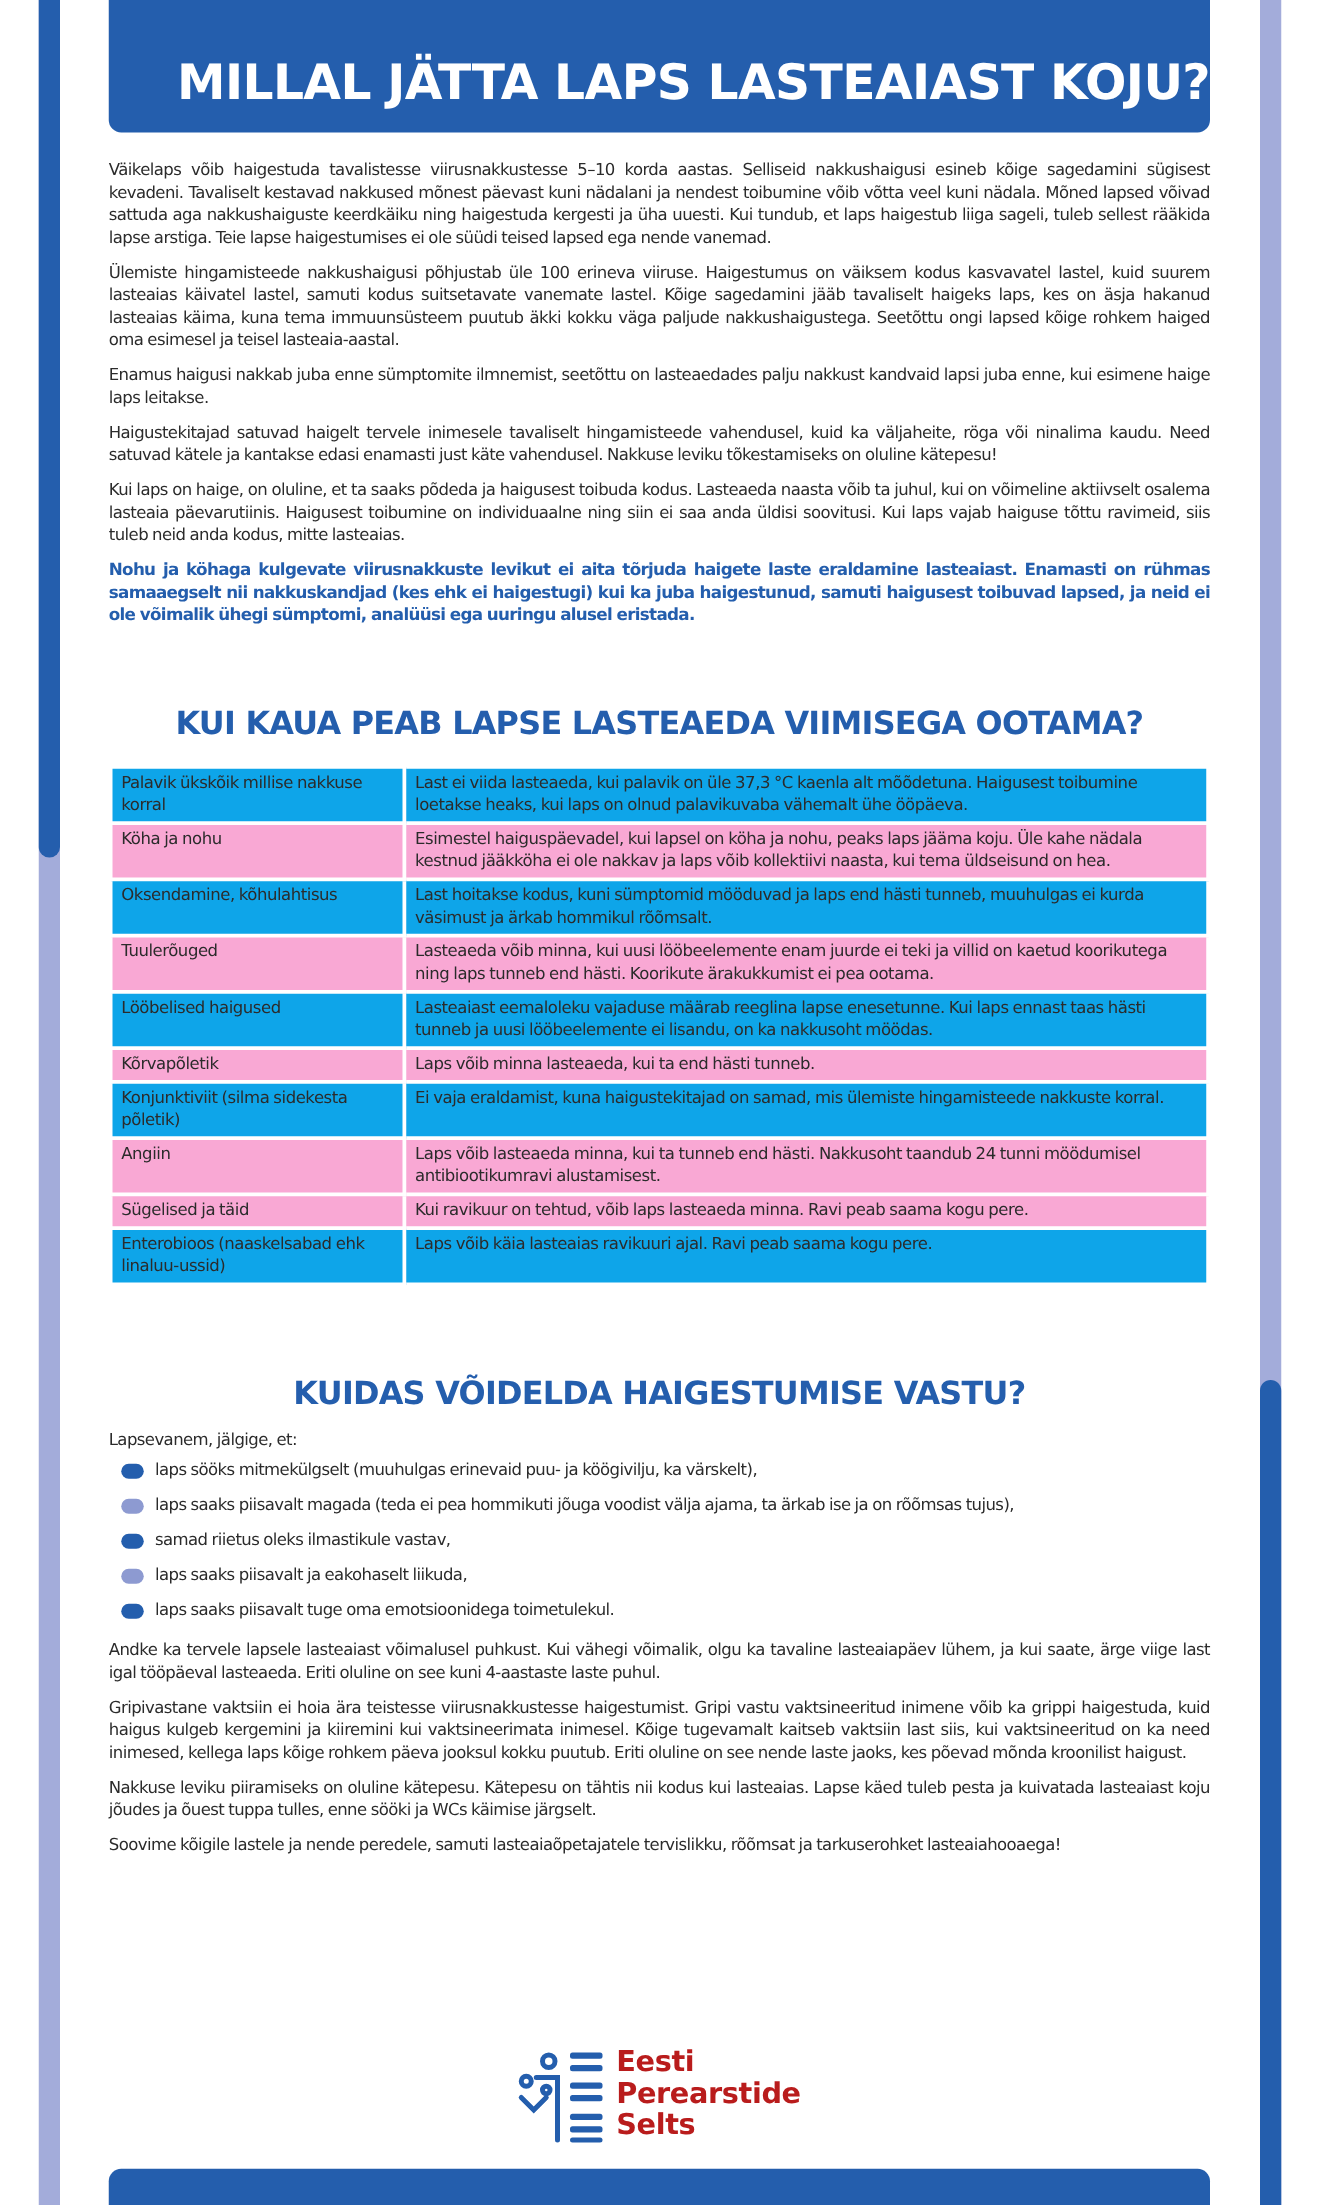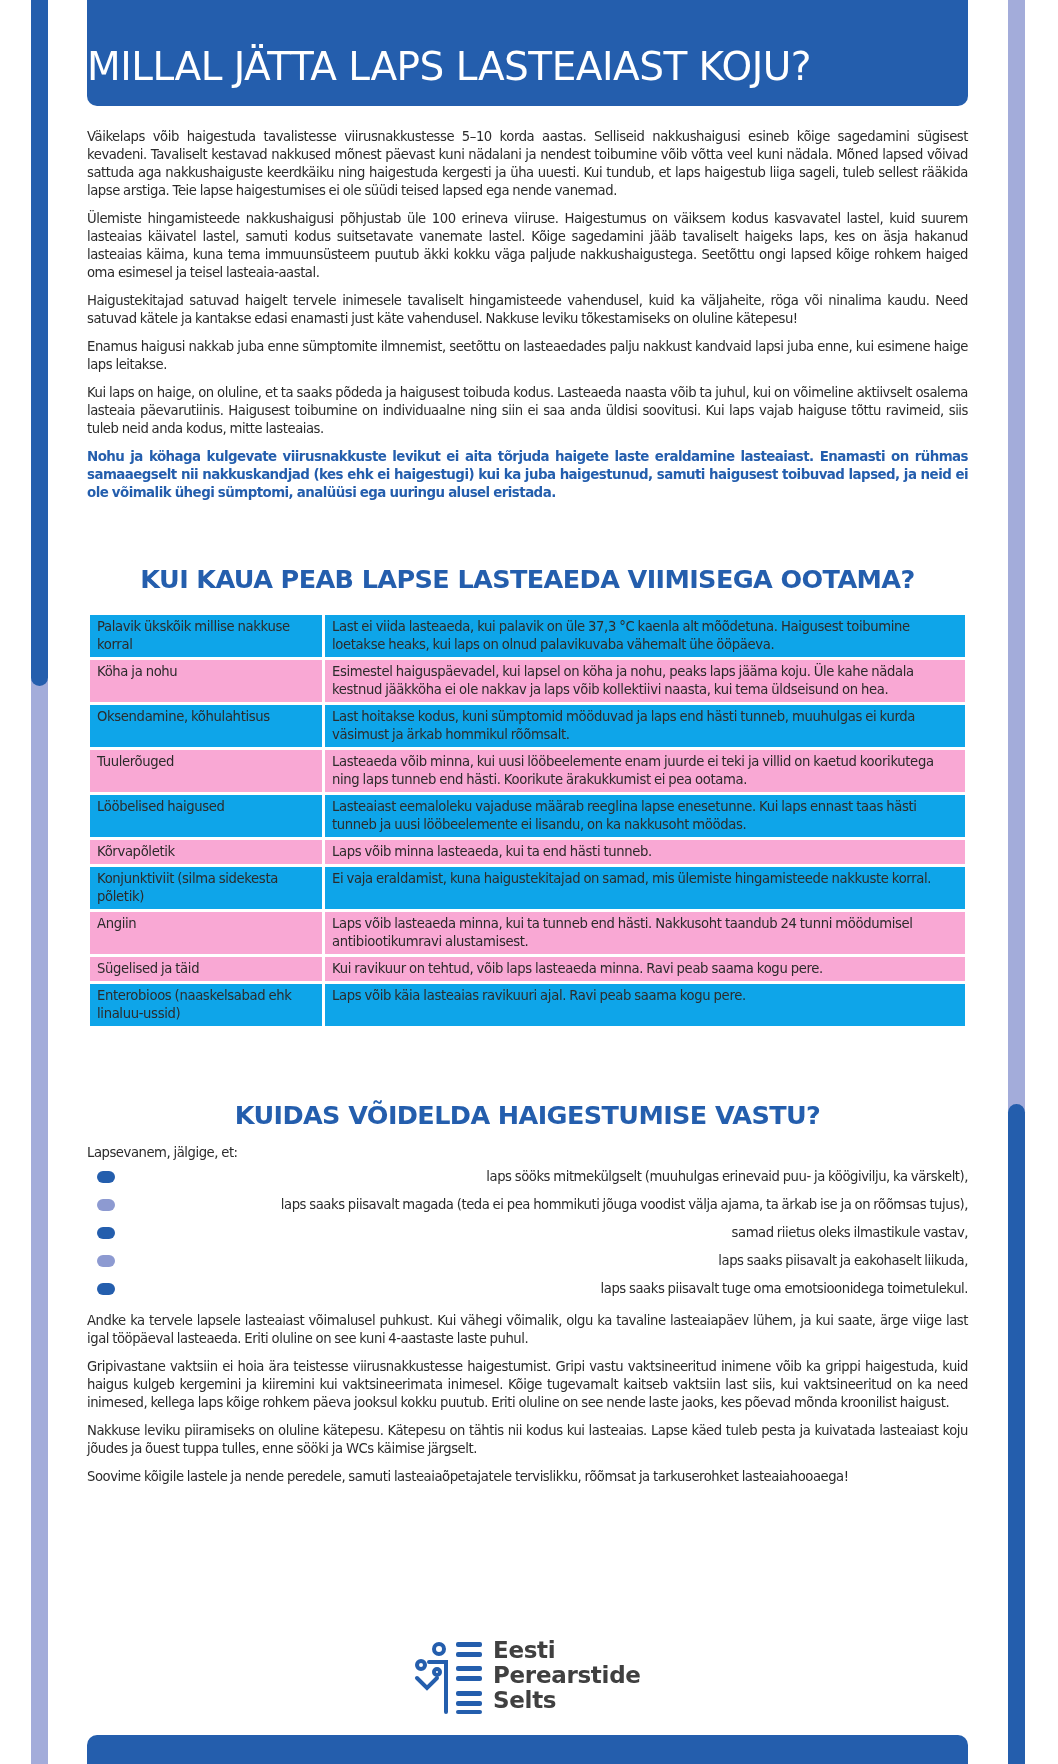--- a/index.html
+++ b/index.html
@@ -7,64 +7,64 @@
   body { position: relative; font-family: "Liberation Sans Narrow", "Liberation Sans", sans-serif; color: #2b2b2b; }
 
   
   .bar { position: absolute; width: 17px; }
   .bar-left-dark { left: 31px; top: 0; height: 686px; background: #245ead; border-radius: 0 0 9px 9px; z-index: 2; }
   .bar-left-light { left: 31px; top: 0; height: 1764px; background: #a3acda; z-index: 1; }
   .bar-right-light { left: 1008px; top: 0; height: 1764px; background: #a3acda; z-index: 1; }
   .bar-right-dark { left: 1008px; top: 1104px; height: 660px; background: #245ead; border-radius: 9px 9px 0 0; z-index: 2; }
 
   .header-banner { position: absolute; left: 87px; top: 0; width: 881px; height: 106px; background: #245ead; border-radius: 0 0 10px 10px; }
-  .header-title { position: absolute; left: 0; right: 0; top: 44px; text-align: left; color: #ffffff; font-family: "DejaVu Sans", sans-serif; font-weight: normal; font-size: 39px; letter-spacing: -0.5px; }
+  .header-title { position: absolute; left: 0; right: 0; top: 44px; text-align: right; color: #ffffff; font-family: "DejaVu Sans", sans-serif; font-weight: bold; font-size: 39px; letter-spacing: -0.5px; }
 
   .footer-banner { position: absolute; left: 87px; top: 1735px; width: 881px; height: 40px; background: #245ead; border-radius: 10px 10px 0 0; }
 
   .content { position: absolute; left: 87px; top: 128px; width: 881px; font-size: 14.4px; line-height: 18px; }
   .content p { text-align: justify; margin-bottom: 10px; font-family: "DejaVu Sans", sans-serif; font-size: 13.2px; letter-spacing: -0.45px; word-spacing: -0.5px; }
   .content p.highlight { color: #245ead; font-weight: bold; letter-spacing: -0.55px; font-size: 13.4px; }
 
   .section-title { text-align: center; color: #245ead; font-family: "DejaVu Sans", sans-serif; font-weight: bold; font-size: 25.5px; letter-spacing: -0.6px; }
 
   .t1 { position: absolute; left: 0; right: 0; top: 442px; }
   table.info { position: absolute; left: 0; top: 484px; width: 881px; border-collapse: collapse; font-family: "DejaVu Sans", sans-serif; font-size: 13.2px; line-height: 18px; letter-spacing: -0.35px; word-spacing: -0.6px; }
   table.info td { vertical-align: top; padding: 3px 7px 3px 7px; border: 3px solid #ffffff; }
   table.info td.c1 { width: 235px; }
   table.info tr.odd td { background: #0ea5e9; }
   table.info tr.even td { background: #f9a8d4; }
 
   .t2 { position: absolute; left: 0; right: 0; top: 978px; }
   .after-table { position: absolute; left: 0; top: 1016px; width: 881px; }
   ul.tips { list-style: none; margin: 6px 0 4px 0; }
-  ul.tips li { position: relative; padding-left: 37px; height: 28px; line-height: 18px; font-family: "DejaVu Sans", sans-serif; font-size: 13.2px; letter-spacing: -0.45px; word-spacing: -0.5px; text-align: right; }
+  ul.tips li { position: relative; padding-left: 37px; height: 28px; line-height: 18px; font-family: "DejaVu Sans", sans-serif; font-size: 13.2px; letter-spacing: -0.45px; word-spacing: -0.5px; }
   .bullet { position: absolute; left: 10px; top: 3px; width: 18px; height: 12px; border-radius: 6px; }
 
   .logo { position: absolute; left: 412px; top: 1640px; width: 240px; height: 75px; }
-  .logo-text { position: absolute; left: 81px; top: -2px; color: #404040; font-family: "DejaVu Sans", sans-serif; font-weight: bold; font-size: 23px; line-height: 25px; letter-spacing: -0.3px; }
+  .logo-text { position: absolute; left: 81px; top: -2px; color: #b91c1c; font-family: "DejaVu Sans", sans-serif; font-weight: bold; font-size: 23px; line-height: 25px; letter-spacing: -0.3px; }
 </style>
 </head>
 <body>
 
 <div class="bar bar-left-light"></div>
 <div class="bar bar-left-dark"></div>
 <div class="bar bar-right-light"></div>
 <div class="bar bar-right-dark"></div>
 
 <div class="header-banner">
   <h1 class="header-title">MILLAL JÄTTA LAPS LASTEAIAST KOJU?</h1>
 </div>
 
 <div class="content">
   <div>
     <p>Väikelaps võib haigestuda tavalistesse viirusnakkustesse 5–10 korda aastas. Selliseid nakkushaigusi esineb kõige sagedamini sügisest kevadeni. Tavaliselt kestavad nakkused mõnest päevast kuni nädalani ja nendest toibumine võib võtta veel kuni nädala. Mõned lapsed võivad sattuda aga nakkushaiguste keerdkäiku ning haigestuda kergesti ja üha uuesti. Kui tundub, et laps haigestub liiga sageli, tuleb sellest rääkida lapse arstiga. Teie lapse haigestumises ei ole süüdi teised lapsed ega nende vanemad.</p>
     <p>Ülemiste hingamisteede nakkushaigusi põhjustab üle 100 erineva viiruse. Haigestumus on väiksem kodus kasvavatel lastel, kuid suurem lasteaias käivatel lastel, samuti kodus suitsetavate vanemate lastel. Kõige sagedamini jääb tavaliselt haigeks laps, kes on äsja hakanud lasteaias käima, kuna tema immuunsüsteem puutub äkki kokku väga paljude nakkushaigustega. Seetõttu ongi lapsed kõige rohkem haiged oma esimesel ja teisel lasteaia-aastal.</p>
+    <p>Enamus haigusi nakkab juba enne sümptomite ilmnemist, seetõttu on lasteaedades palju nakkust kandvaid lapsi juba enne, kui esimene haige laps leitakse.</p>
     <p>Haigustekitajad satuvad haigelt tervele inimesele tavaliselt hingamisteede vahendusel, kuid ka väljaheite, röga või ninalima kaudu. Need satuvad kätele ja kantakse edasi enamasti just käte vahendusel. Nakkuse leviku tõkestamiseks on oluline kätepesu!</p>
-    <p>Enamus haigusi nakkab juba enne sümptomite ilmnemist, seetõttu on lasteaedades palju nakkust kandvaid lapsi juba enne, kui esimene haige laps leitakse.</p>
     <p>Kui laps on haige, on oluline, et ta saaks põdeda ja haigusest toibuda kodus. Lasteaeda naasta võib ta juhul, kui on võimeline aktiivselt osalema lasteaia päevarutiinis. Haigusest toibumine on individuaalne ning siin ei saa anda üldisi soovitusi. Kui laps vajab haiguse tõttu ravimeid, siis tuleb neid anda kodus, mitte lasteaias.</p>
     <p class="highlight">Nohu ja köhaga kulgevate viirusnakkuste levikut ei aita tõrjuda haigete laste eraldamine lasteaiast. Enamasti on rühmas samaaegselt nii nakkuskandjad (kes ehk ei haigestugi) kui ka juba haigestunud, samuti haigusest toibuvad lapsed, ja neid ei ole võimalik ühegi sümptomi, analüüsi ega uuringu alusel eristada.</p>
   </div>
 
   <h2 class="section-title t1">KUI KAUA PEAB LAPSE LASTEAEDA VIIMISEGA OOTAMA?</h2>
 
   <table class="info">
     <tbody id="illness-rows">
         <tr class="odd">
           <td class="c1">Palavik ükskõik millise nakkuse korral</td>

